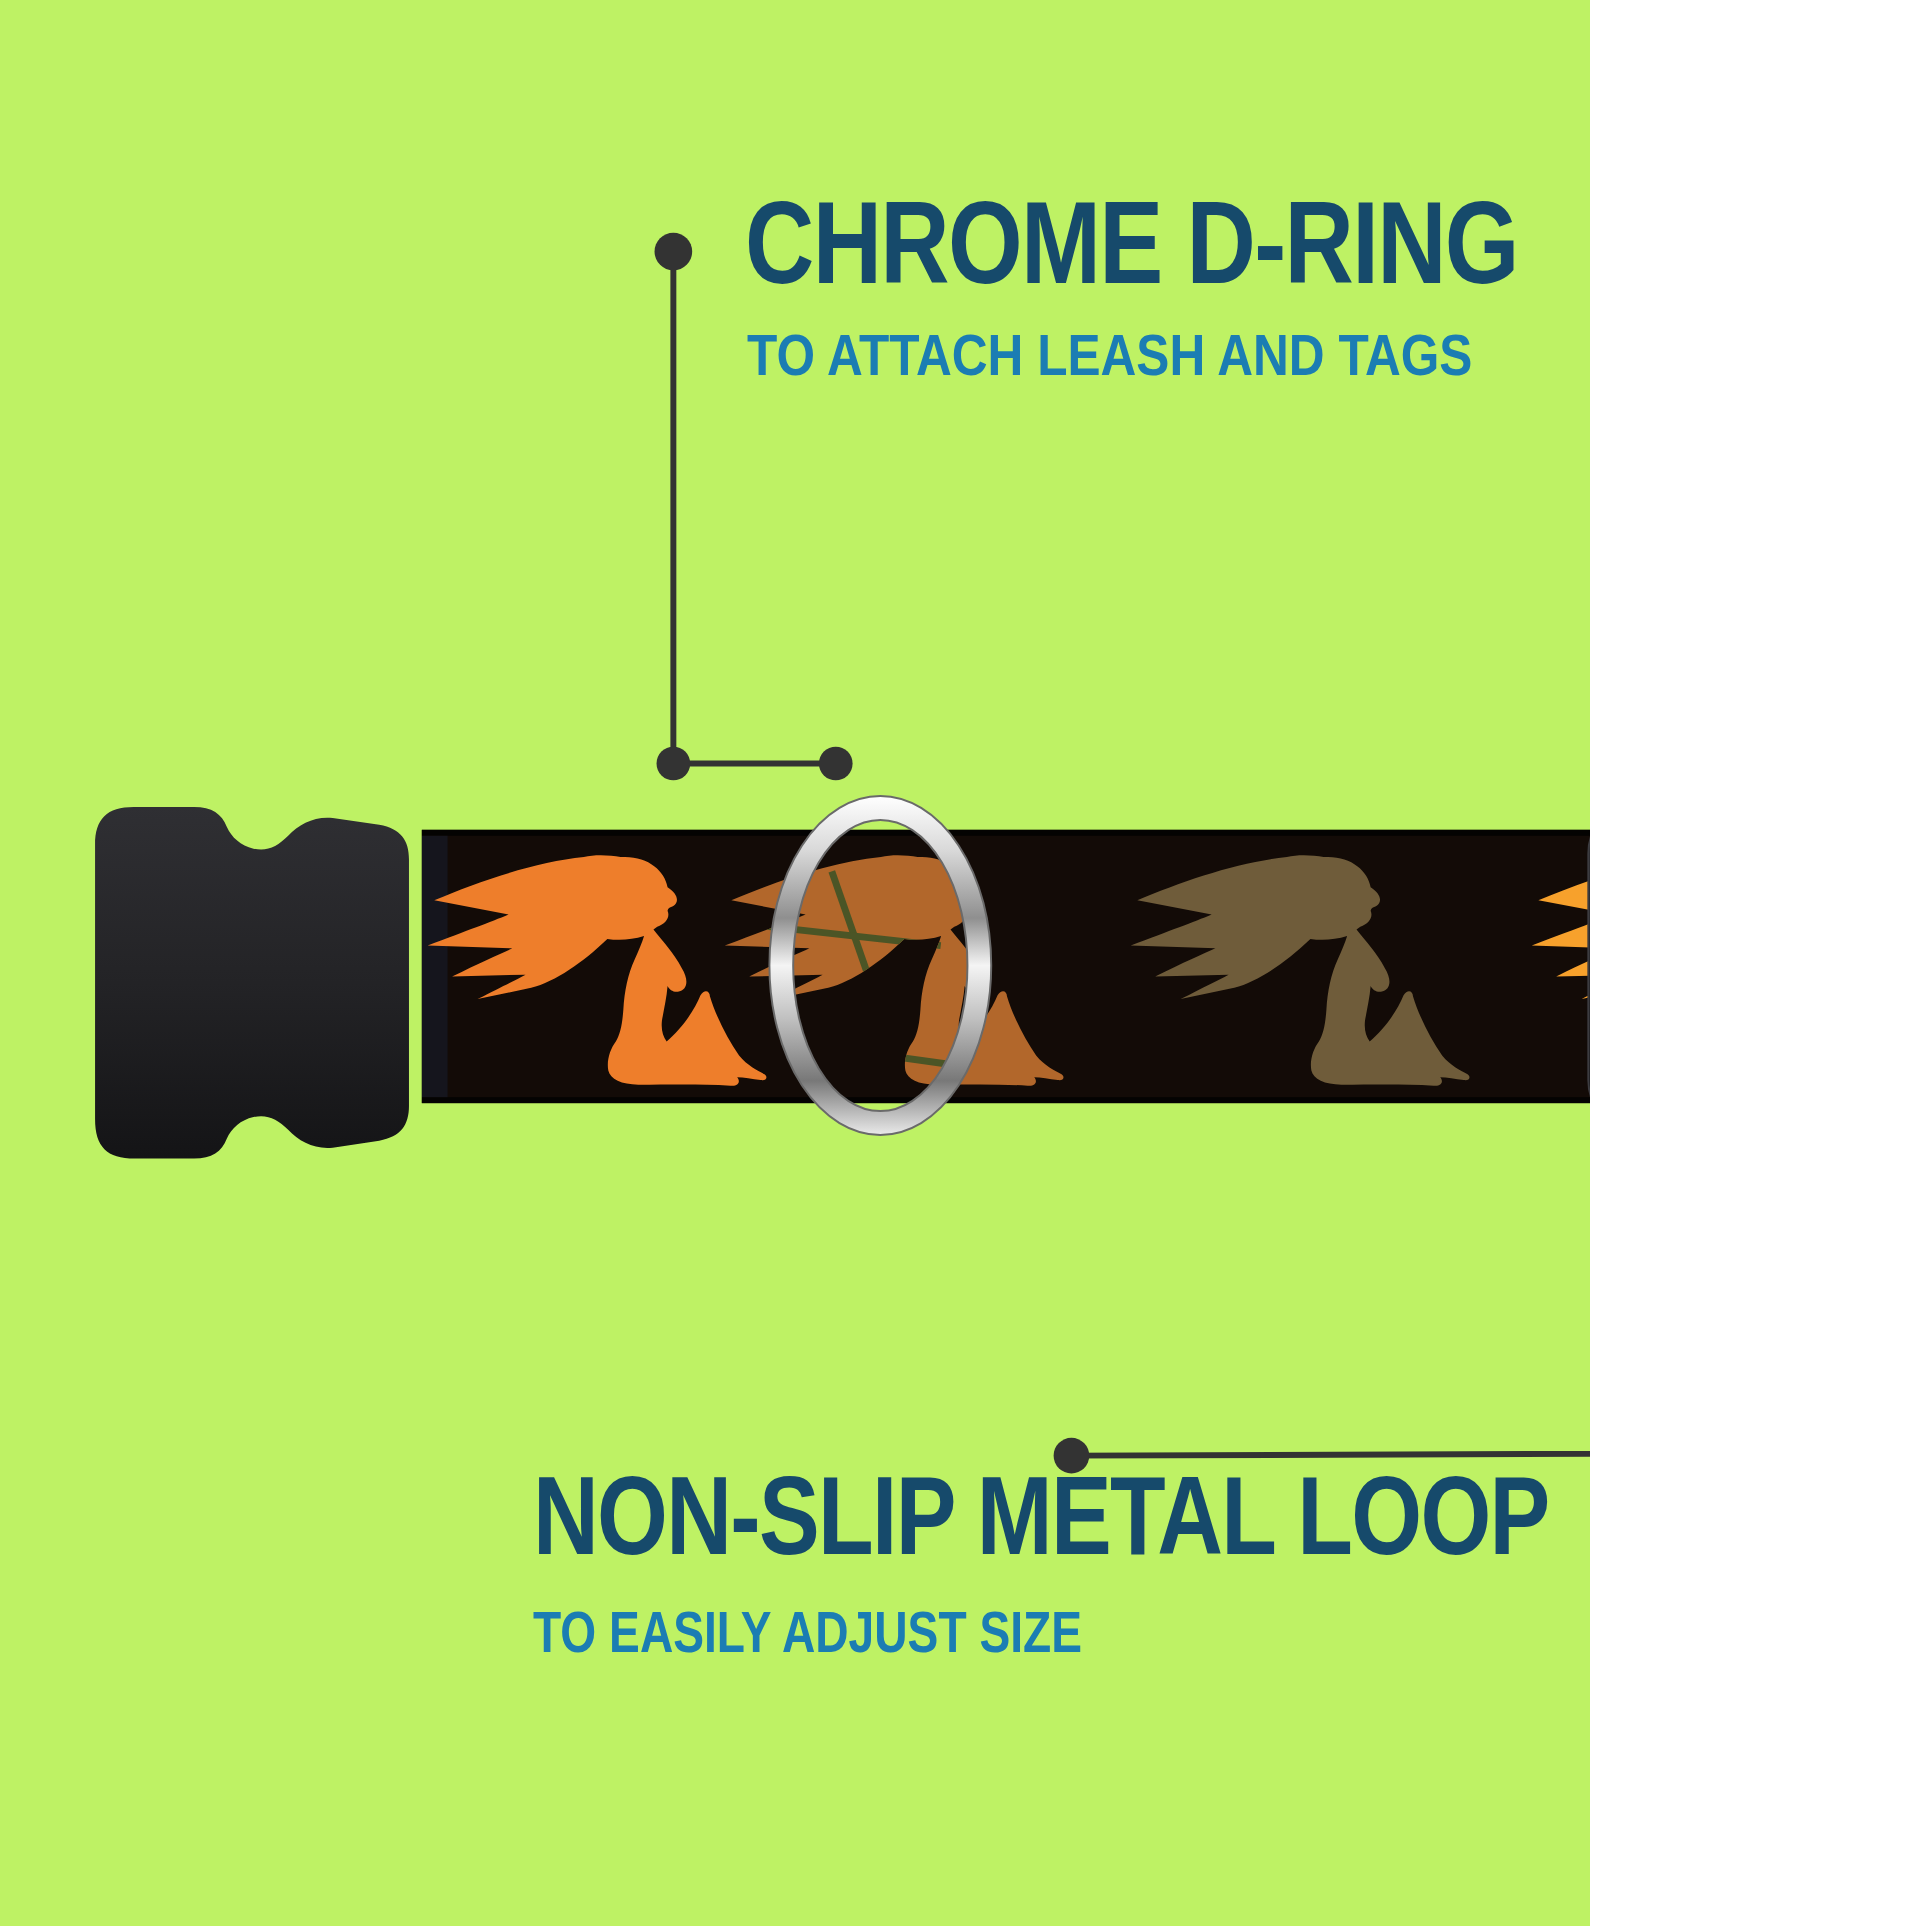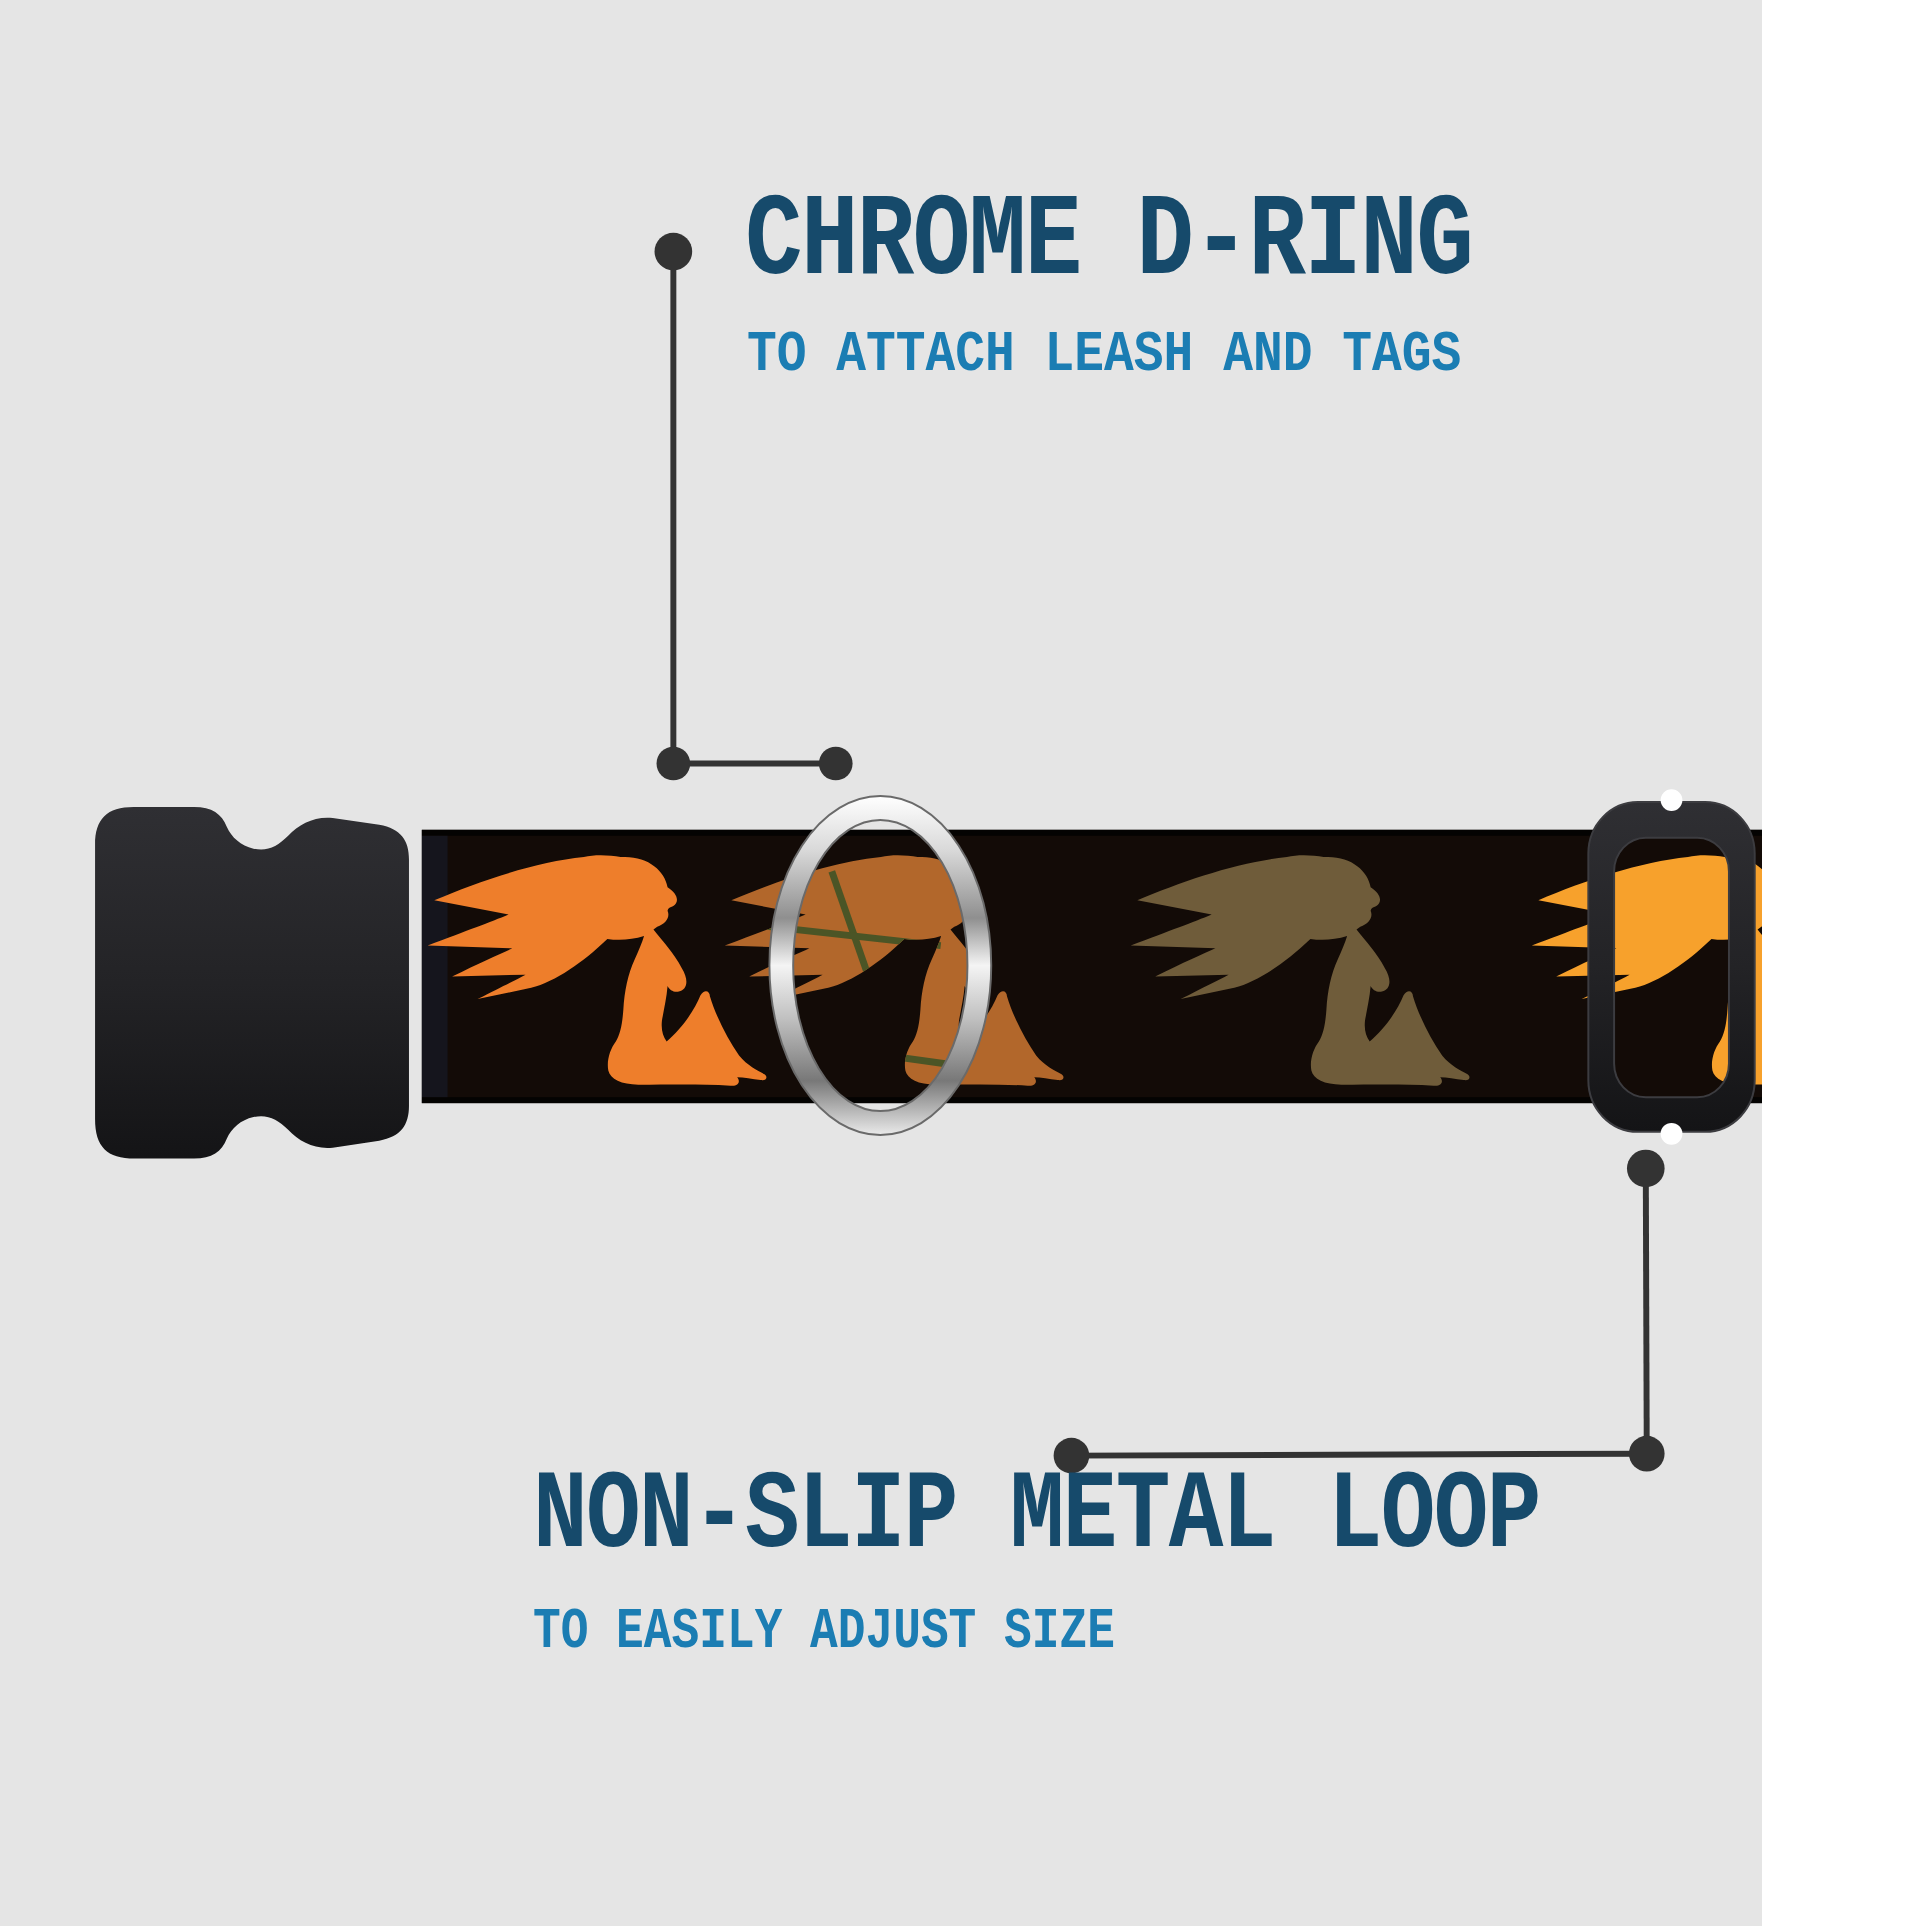--- a/index.html
+++ b/index.html
@@ -1,21 +1,21 @@
 <!DOCTYPE html>
 <html><head>
 <meta charset="utf-8">
 <style>
   html,body{margin:0;padding:0;background:#ffffff;}
   #canvas{
     position:relative;
-    width:1762px;height:1927px;
-    background:#e5e5e5;
+    width:1590px;height:1927px;
+    background:#bef264;
     overflow:hidden;
-    font-family:Liberation Mono, monospace;
+    font-family:Liberation Sans, sans-serif;
   }
   .abs{position:absolute;}
   .callout-title{
     font-weight:bold;
     color:#164a6b;
     white-space:nowrap;
     line-height:1;
     transform-origin:left top;
   }
   .callout-subtitle{

